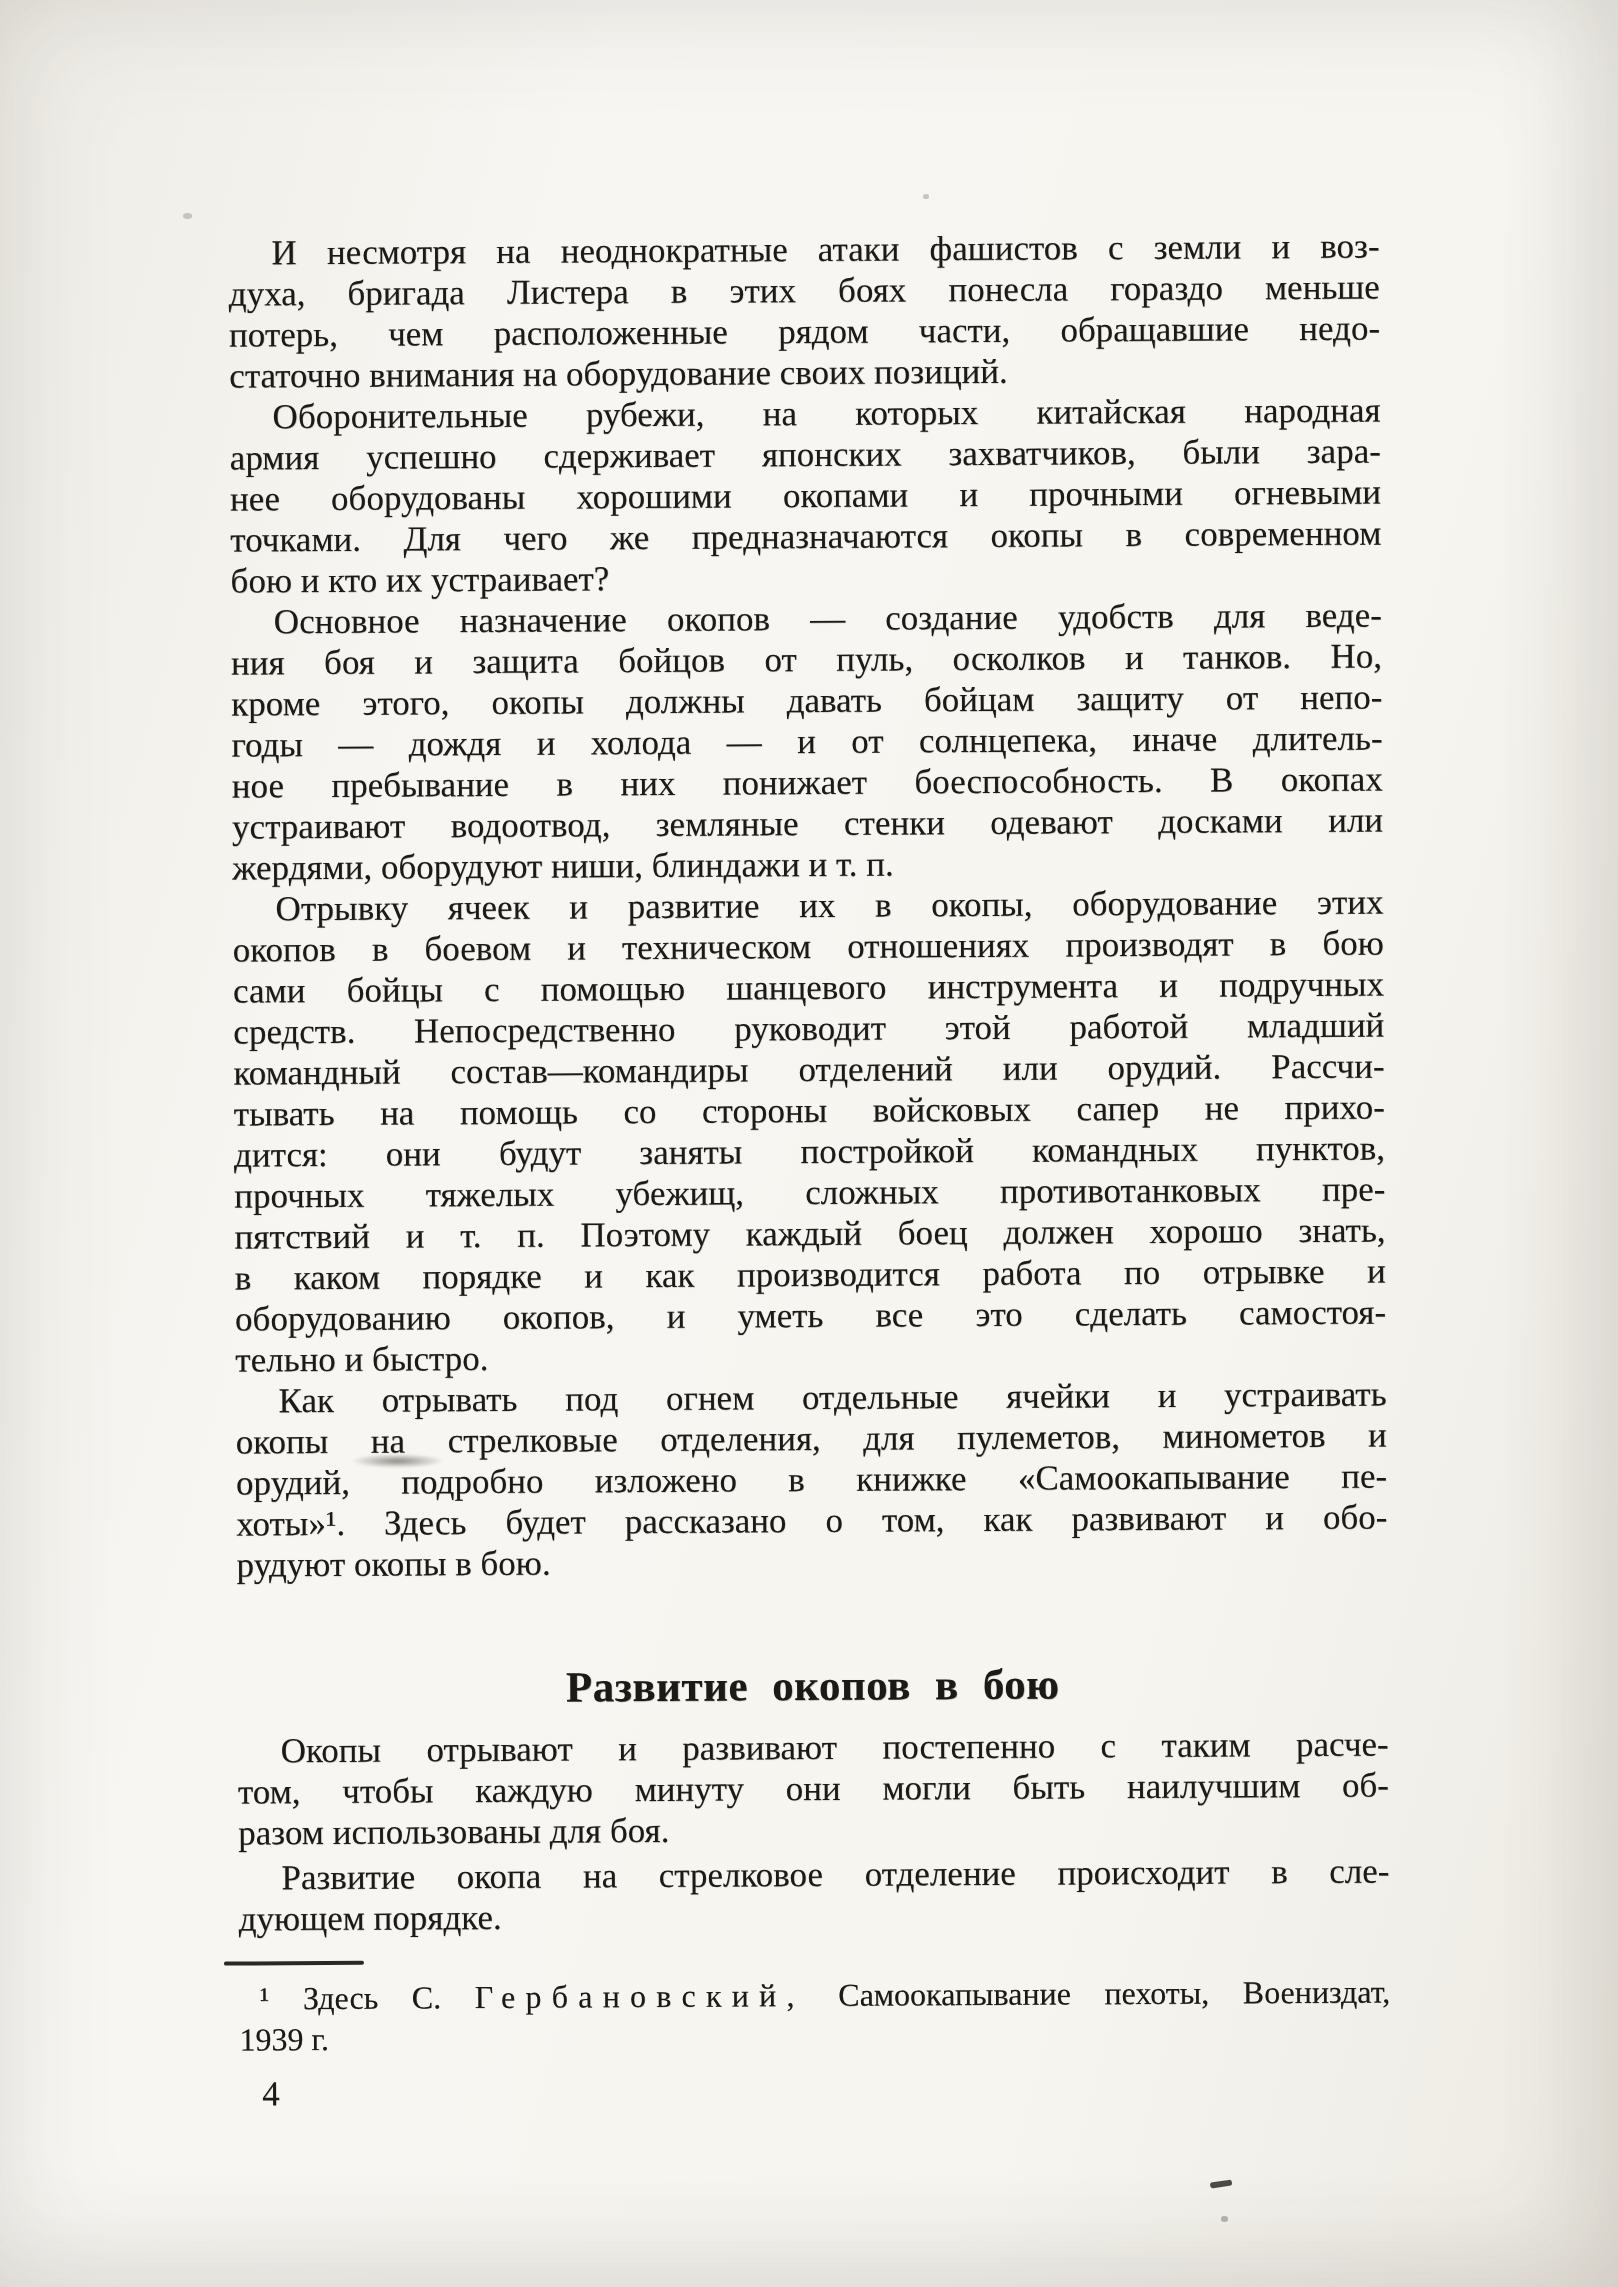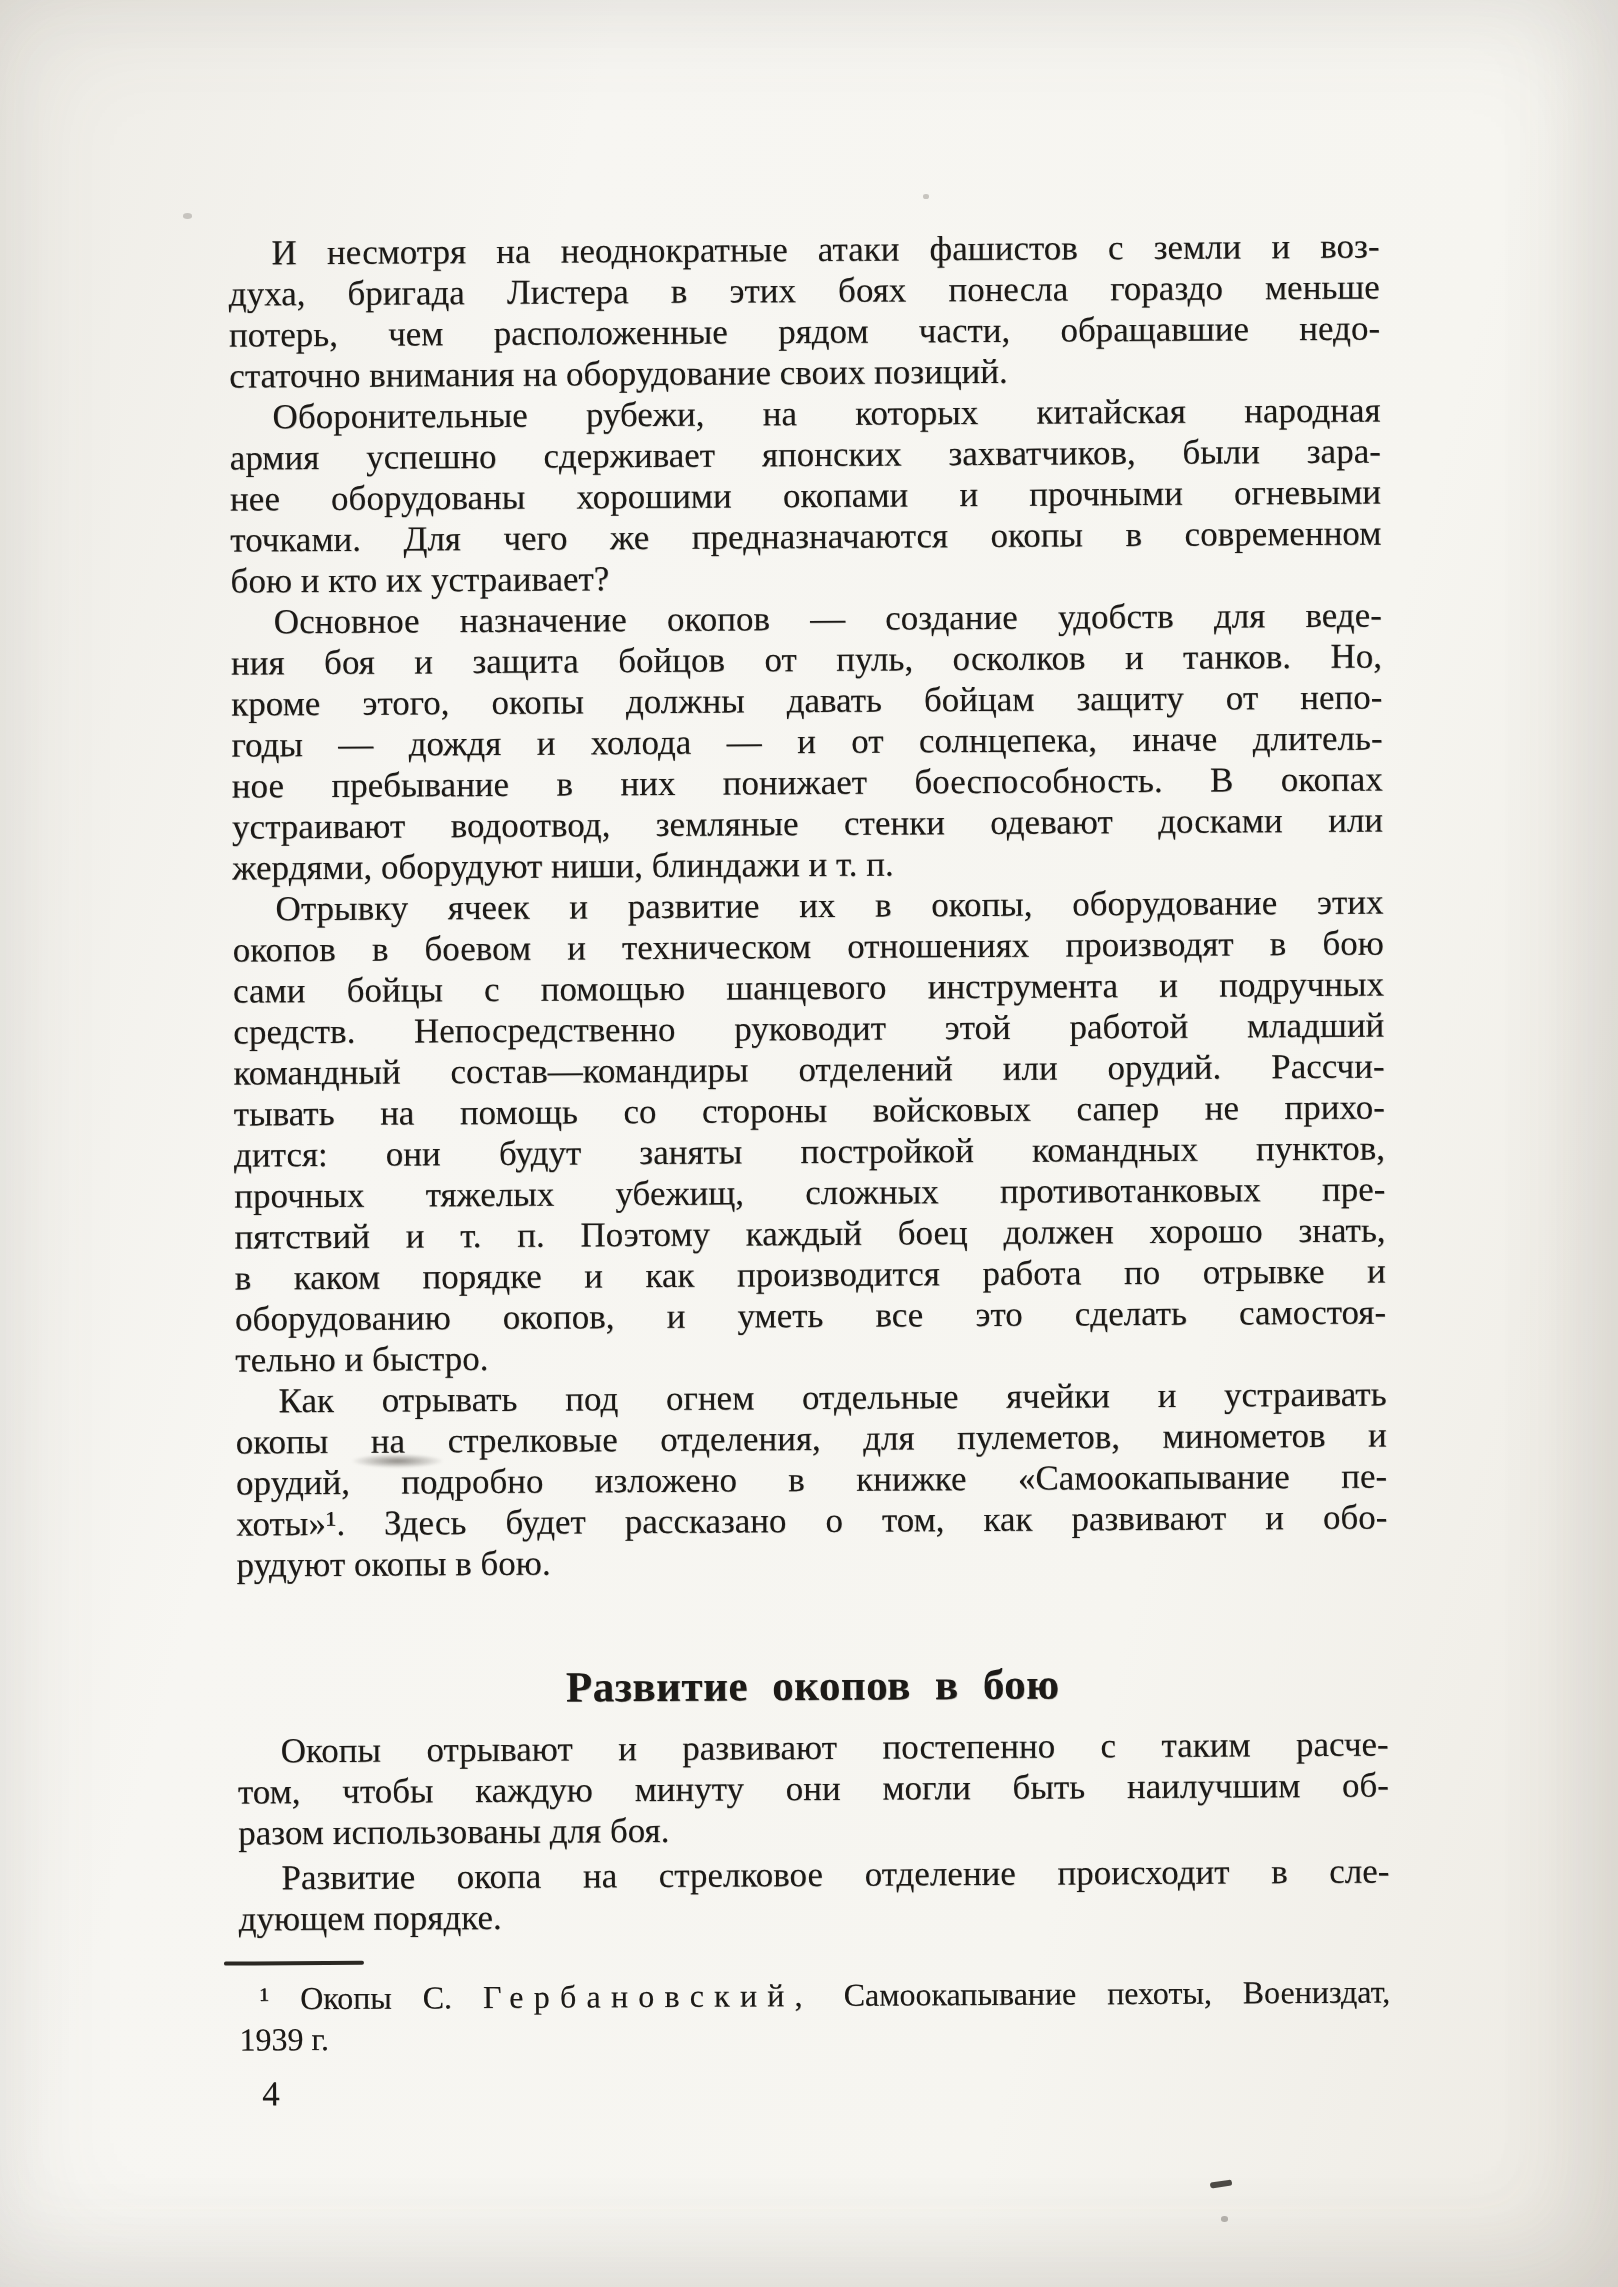--- a/index.html
+++ b/index.html
@@ -157,21 +157,21 @@
           <div class="line first">Развитие окопа на стрелковое отделение происходит в сле-</div>
           <div class="line last">дующем порядке.</div>
         </div>
       </section>
 
     <div class="footnote-rule"></div>
 
     <div class="footnote">
       <div class="fn-line justified">
         <span>¹</span>
-        <span>Окопы С.</span>
+        <span>Здесь С.</span>
         <span class="fn-author">Гербановский,</span>
         <span>Самоокапывание пехоты, Воениздат,</span>
       </div>
       <div class="fn-line">1939 г.</div>
     </div>
 
     <div class="page-number">4</div>
   </div>
 
   <div class="speck smear"></div>

